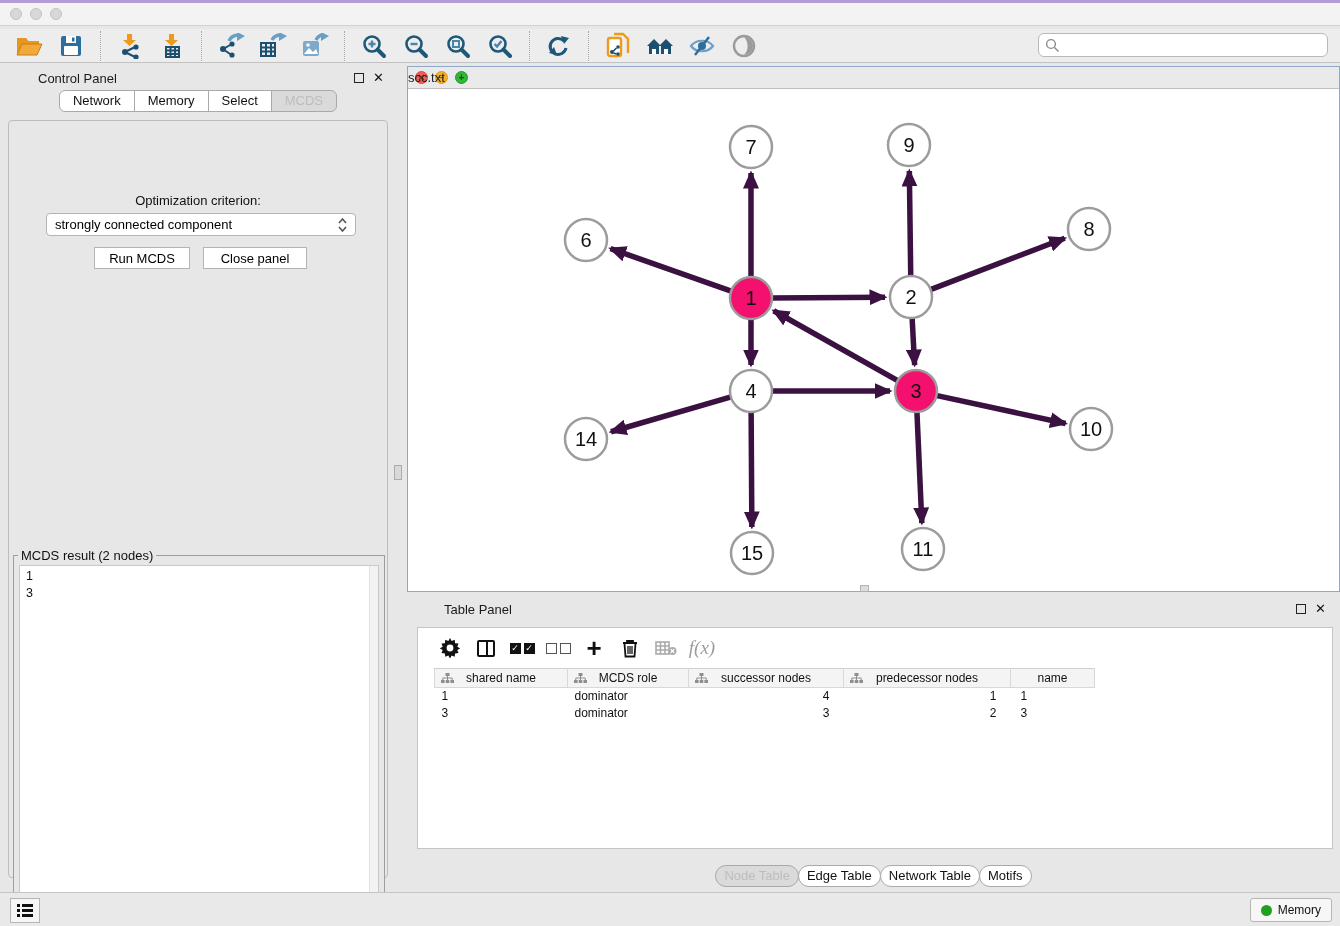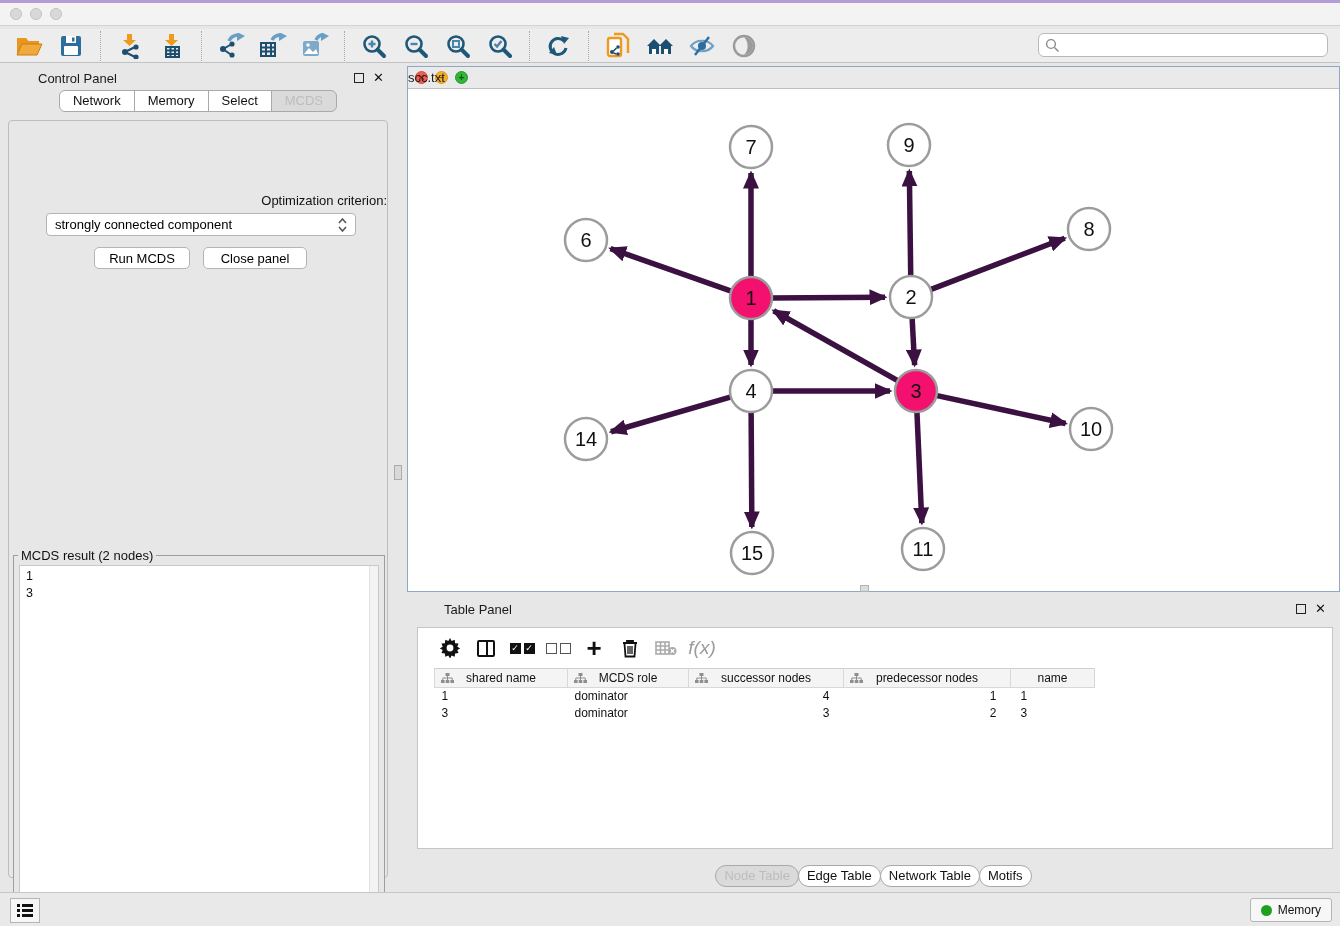--- a/index.html
+++ b/index.html
@@ -33,25 +33,25 @@
 
   .seg-row { display:flex; justify-content:center; position:relative; z-index:2; }
   .seg { border:1px solid #A9A9A9; background:#fff; color:#111; font-size:13px;
          padding:2px 13px 3px; margin-left:-1px; white-space:nowrap; }
   .seg:first-child { border-radius:6px 0 0 6px; margin-left:0; }
   .seg:last-child { border-radius:0 6px 6px 0; }
   .seg.active { background:#DADADA; color:#BDBDBD; }
 
   .cp-body { left:8px; top:54px; width:380px; height:758px; background:#E7E7E7;
              border:1px solid #BDBDBD; border-radius:4px; }
-  .opt-label { top:72px; left:0; width:100%; text-align:right; font-size:13px; color:#111; }
+  .opt-label { top:72px; left:0; width:100%; text-align:center; font-size:13px; color:#111; }
   .selectbox { left:37px; top:92px; width:310px; height:23px; background:#fff; border:1px solid #B4B4B4;
                border-radius:4px; display:flex; align-items:center; padding:0 8px; font-size:13px; }
   .selectbox .stepper { margin-left:auto; }
-  .btn { background:#fff; border:1px solid #B4B4B4; border-radius:5px; font-size:13px;
+  .btn { background:#fff; border:1px solid #B4B4B4; border-radius:0; font-size:13px;
          height:22px; display:flex; align-items:center; justify-content:center; }
   .run-btn { left:85px; top:126px; width:96px; }
   .closep-btn { left:194px; top:126px; width:104px; }
 
   fieldset.result { left:4px; top:427px; width:372px; height:383px; border:1px solid #9E9E9E;
                     background:#E7E7E7; padding:0; position:absolute; }
   fieldset.result legend { font-size:13px; color:#111; margin-left:4px; padding:0 3px; }
   .result-text { position:absolute; left:5px; top:2px; right:5px; bottom:5px; background:#fff;
                  border:1px solid #C9C9C9; font-size:12.5px; color:#111; padding:2px 0 0 6px;
                  white-space:pre; line-height:17px; }
@@ -77,21 +77,21 @@
   .table-panel { left:407px; top:597px; width:933px; height:293px; }
   .tp-box { left:10px; top:30px; width:916px; height:222px; background:#fff; border:1px solid #C5C5C5; }
   .tp-toolbar { height:40px; display:flex; align-items:center; padding-left:14px; gap:0; }
   .tpi { width:36px; height:30px; display:flex; align-items:center; justify-content:center; }
   .cols-ic { width:18px; height:17px; border:2px solid #111; border-radius:2px; position:relative; }
   .cols-ic:before { content:""; position:absolute; left:50%; top:0; bottom:0; width:2px; background:#111; }
   .chk { width:11px; height:11px; display:inline-block; }
   .chk.on { background:#111; color:#fff; font-size:9px; text-align:center; line-height:11px; }
   .chk.off { background:#fff; border:1.5px solid #555; }
   .plus-ic { font-size:26px; font-weight:bold; color:#111; line-height:20px; }
-  .fx-ic { font-family:Liberation Sans, sans-serif; font-style:italic; font-size:19px; color:#9B9B9B; }
+  .fx-ic { font-family:Liberation Serif, serif; font-style:italic; font-size:19px; color:#9B9B9B; }
 
   table.node-table { border-collapse:collapse; font-size:12px; table-layout:fixed;margin-left:16px; }
   .node-table th { background:#F4F4F4; border:1px solid #D8D8D8; border-top:1px solid #CFCFCF;
                    font-weight:normal; height:19px; position:relative; text-align:center; color:#111; }
   .node-table th .hier { position:absolute; left:6px; top:4px; }
   .node-table td { height:17px; color:#111; overflow:hidden; white-space:nowrap; }
   .c0 { width:133px; } .c1 { width:121px; } .c2 { width:155px; } .c3 { width:167px; } .c4 { width:84px; }
   td.c0, td.c1 { padding-left:7px; text-align:left; }
   td.c2, td.c3 { padding-right:14px; text-align:right; }
   td.c4 { padding-left:10px; text-align:left; }

